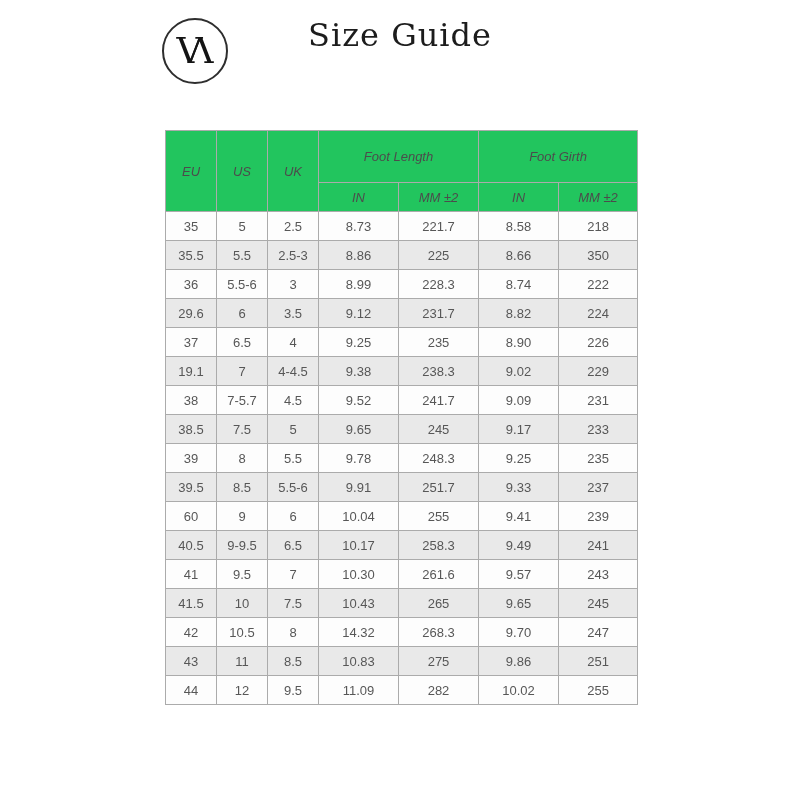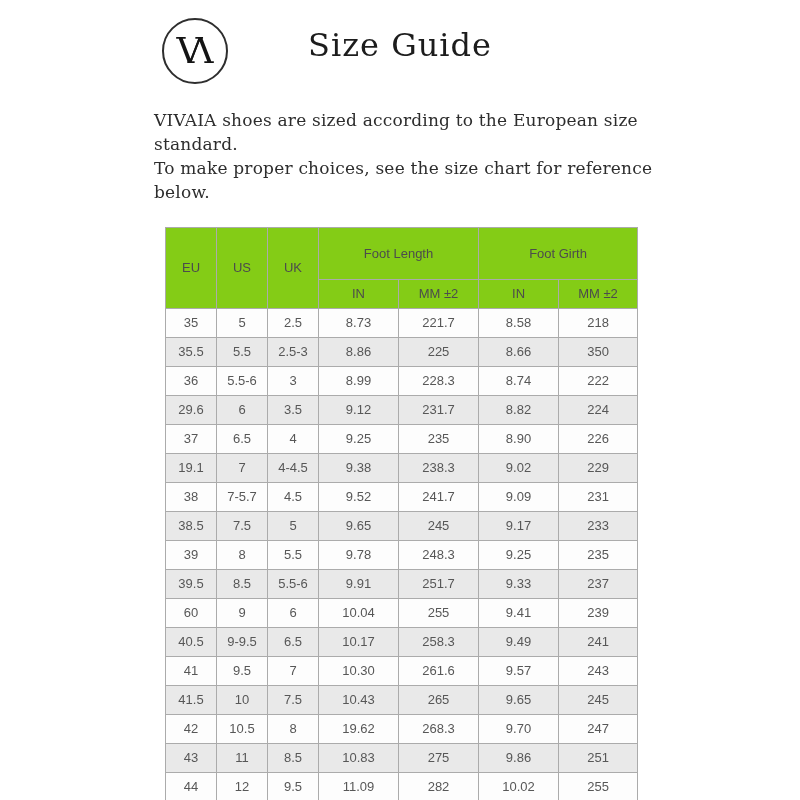--- a/index.html
+++ b/index.html
@@ -18,21 +18,21 @@
     position:absolute; left:162px; top:18px;
     width:66px; height:66px;
     border:2px solid #2e2e2e; border-radius:50%;
     display:flex; align-items:center; justify-content:center;
     font-family:"DejaVu Serif", serif;
     color:#141414;
   }
   .logo .m-v { font-size:36px; line-height:1; }
   .logo .m-a { font-size:36px; line-height:1; margin-left:-15px; }
   .page-title {
-    position:absolute; left:0; top:26px; width:100%;
+    position:absolute; left:0; top:16px; width:100%;
     text-align:center;
     font-family:"DejaVu Serif", serif;
     font-weight:400;
     font-size:32px;
     letter-spacing:1px;
     color:#1c1c1c;
   }
 
   
   .desc {
@@ -53,43 +53,39 @@
     table-layout:fixed;
   }
   .size-table th, .size-table td {
     border:1px solid #ababab;
     text-align:center;
     vertical-align:middle;
     font-size:13px;
     font-weight:400;
     color:#575757;
   }
-  .size-table thead th { background:#84cc16; color:#4c4c4c; }
+  .size-table thead th { background:#22c55e; color:#4c4c4c;font-style:italic; }
   .size-table thead tr.h1 th { height:52px; }
   .size-table thead tr.h2 th { height:29px; }
   .size-table tbody td { height:29px; background:#fdfdfd; }
   .size-table tbody tr:nth-child(even) td { background:#e9e9e9; }
 </style>
 </head>
 <body>
 
 <div class="page">
 
   <div class="header">
     <div class="logo">
       <span class="m-v">V</span>
       <span class="m-a">Λ</span>
     </div>
     <h1 class="page-title">Size Guide</h1>
   </div>
 
-  <p class="desc">
-    <span>VIVAIA shoes are sized according to the European size standard.</span><br>
-    <span>To make proper choices, see the size chart for reference below.</span>
-  </p>
 
   <table class="size-table">
     <colgroup>
       <col style="width:51px">
         <col style="width:51px">
         <col style="width:51px">
       <col style="width:80px">
         <col style="width:80px">
         <col style="width:80px">
         <col style="width:79px">
@@ -233,21 +229,21 @@
           <td>7.5</td>
           <td>10.43</td>
           <td>265</td>
           <td>9.65</td>
           <td>245</td>
         </tr>
         <tr>
           <td>42</td>
           <td>10.5</td>
           <td>8</td>
-          <td>19.62</td>
+          <td>14.32</td>
           <td>268.3</td>
           <td>9.70</td>
           <td>247</td>
         </tr>
         <tr>
           <td>43</td>
           <td>11</td>
           <td>8.5</td>
           <td>10.83</td>
           <td>275</td>

